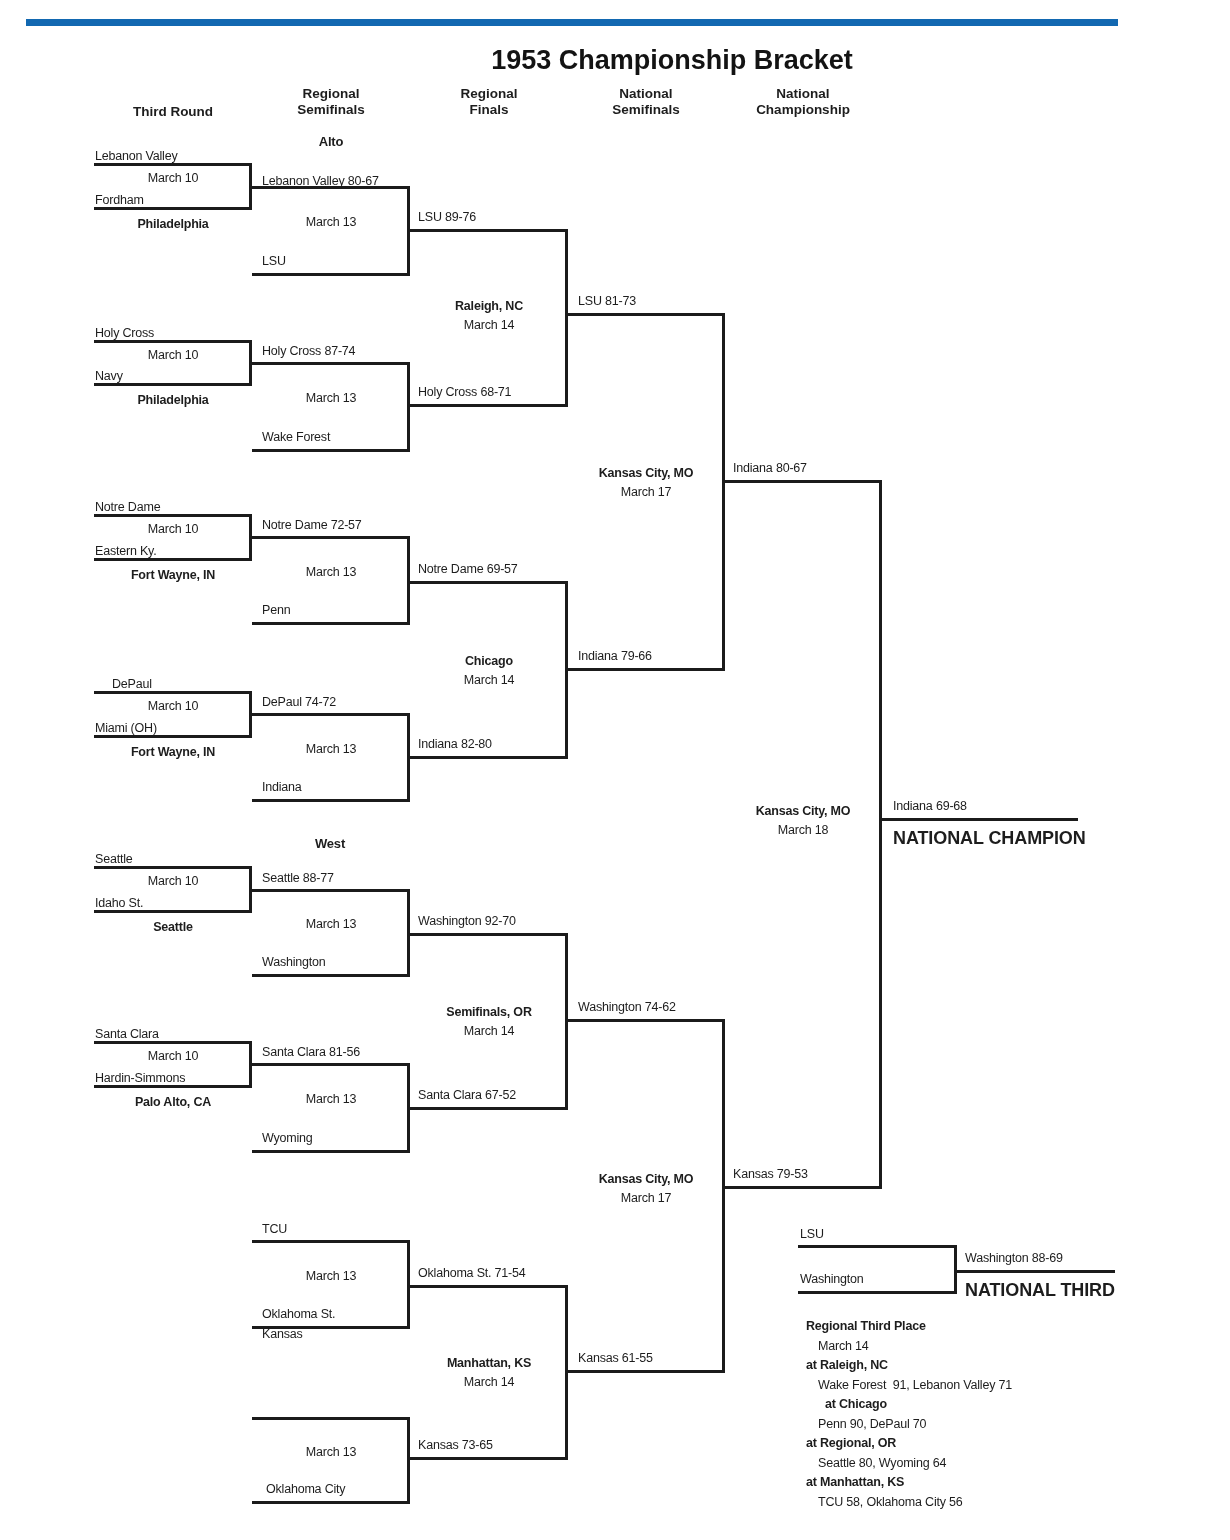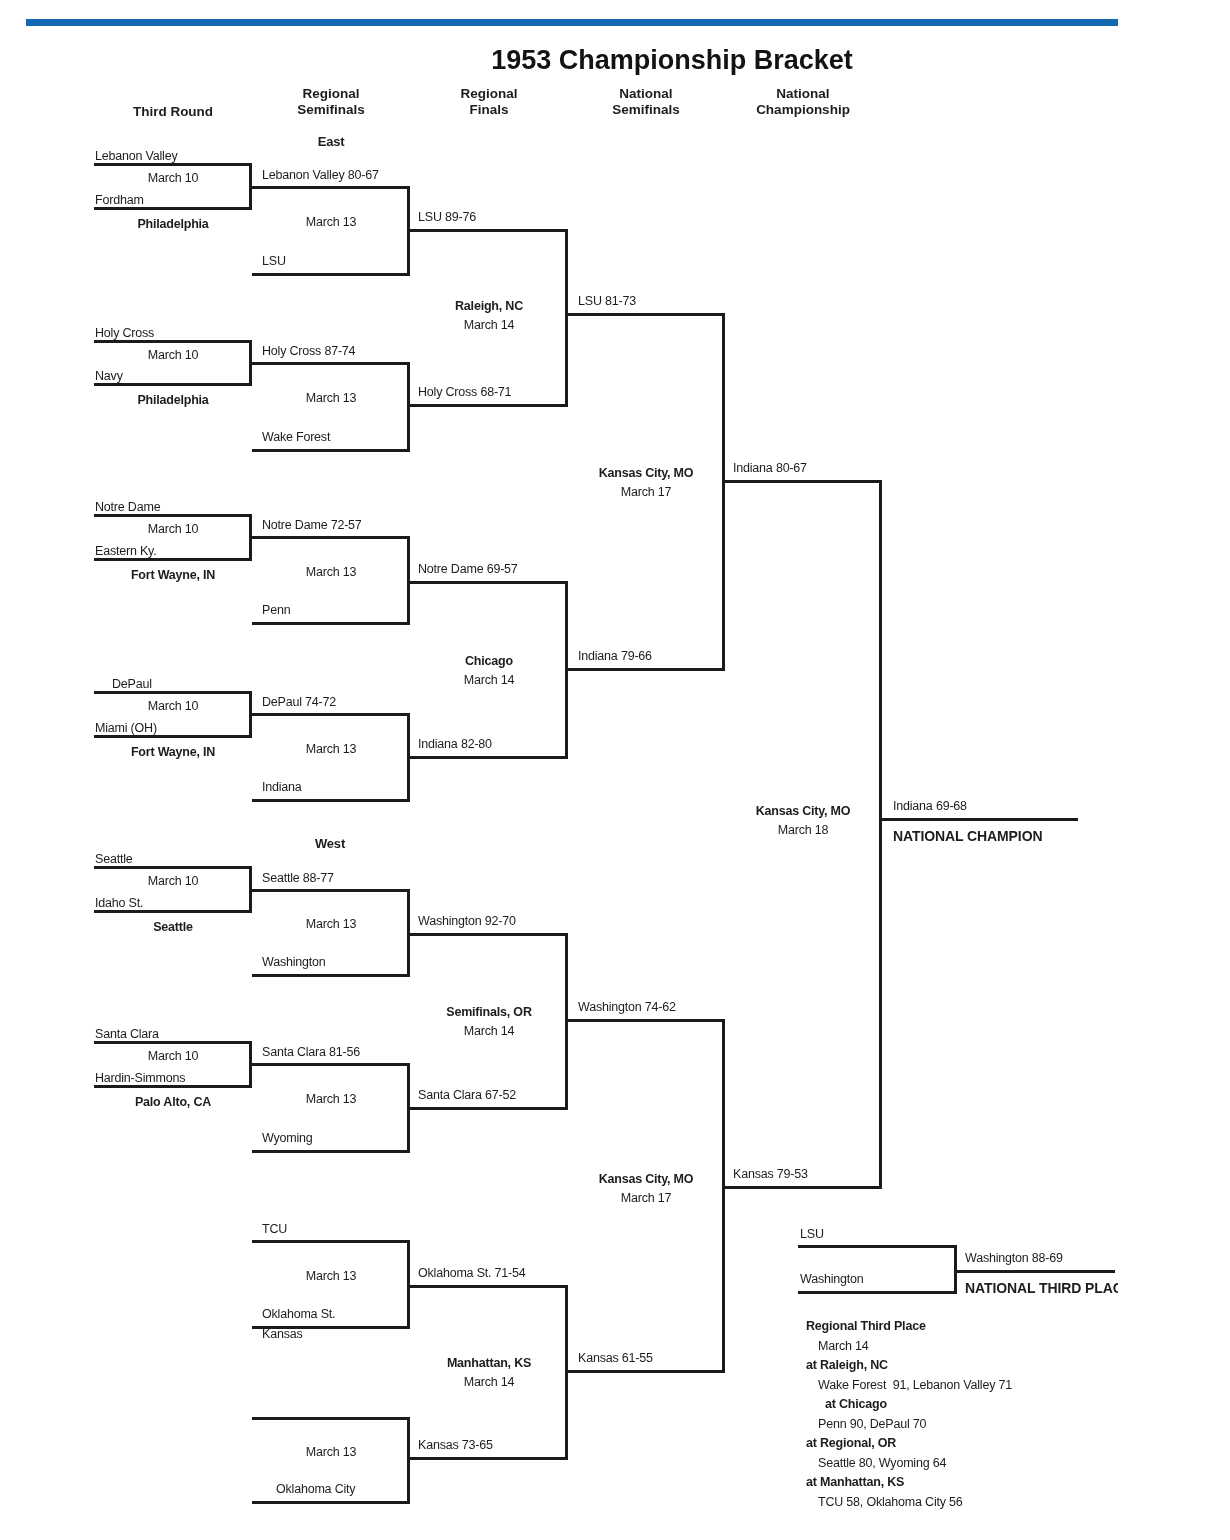--- a/index.html
+++ b/index.html
@@ -4,21 +4,21 @@
 <style>
   html,body{margin:0;padding:0;background:#ffffff;}
   #page{position:relative;width:1118px;height:1540px;background:#ffffff;
         font-family:"Liberation Sans",sans-serif;overflow:hidden;}
   .hl{position:absolute;height:3px;background:#1b1b1b;}
   .vl{position:absolute;width:3px;background:#1b1b1b;}
   .t{position:absolute;font-size:12.5px;line-height:1.05;white-space:pre;
      color:#1d1d1d;letter-spacing:-0.2px;}
   .bld{font-weight:bold;}
   .ctr{transform:translateX(-50%);text-align:center;}
-  .cap{font-size:14px;font-weight:bold;letter-spacing:-0.1px;}
+  .cap{font-size:18px;font-weight:bold;letter-spacing:-0.1px;}
   .colh{position:absolute;font-size:13.5px;font-weight:bold;text-align:center;
         transform:translateX(-50%);line-height:1.2;white-space:pre-line;color:#1d1d1d;}
   .title{position:absolute;font-size:27px;font-weight:bold;transform:translateX(-50%);
          white-space:nowrap;color:#131313;letter-spacing:0;}
   .topbar{position:absolute;background:#1268b1;}
 </style>
 </head>
 <body>
 
 <div id="page">
@@ -28,21 +28,21 @@
   <div class="title" style="left:672px;top:45px">1953 Championship Bracket</div>
   <div class="colh" style="left:173px;top:104px">Third Round</div>
   <div class="colh" style="left:331px;top:86px">Regional
 Semifinals</div>
   <div class="colh" style="left:489px;top:86px">Regional
 Finals</div>
   <div class="colh" style="left:646px;top:86px">National
 Semifinals</div>
   <div class="colh" style="left:803px;top:86px">National
 Championship</div>
-  <div class="t bld ctr" style="left:331px;top:135px;font-size:13px">East</div>
+  <div class="t bld ctr" style="left:331px;top:135px;font-size:13px">Alto</div>
   <div class="t bld ctr" style="left:330px;top:837px;font-size:13px">West</div>
 
   <div class="hl" style="left:94px;top:163px;width:158px"></div>
   <div class="hl" style="left:94px;top:207px;width:158px"></div>
   <div class="vl" style="left:249px;top:163px;height:47px"></div>
   <div class="t" style="left:95px;top:150px">Lebanon Valley</div>
   <div class="t ctr" style="left:173px;top:172px">March 10</div>
   <div class="t" style="left:95px;top:194px">Fordham</div>
   <div class="t bld ctr" style="left:173px;top:218px">Philadelphia</div>
 
@@ -83,21 +83,21 @@
   <div class="vl" style="left:249px;top:1041px;height:47px"></div>
   <div class="t" style="left:95px;top:1028px">Santa Clara</div>
   <div class="t ctr" style="left:173px;top:1050px">March 10</div>
   <div class="t" style="left:95px;top:1072px">Hardin-Simmons</div>
   <div class="t bld ctr" style="left:173px;top:1096px">Palo Alto, CA</div>
 
   <div class="hl" style="left:252px;top:186px;width:158px"></div>
   <div class="hl" style="left:252px;top:273px;width:158px"></div>
   <div class="vl" style="left:407px;top:186px;height:90px"></div>
   <div class="hl" style="left:410px;top:229px;width:158px"></div>
-  <div class="t" style="left:262px;top:169px">Lebanon Valley 80-67</div>
+  <div class="t" style="left:262px;top:175px">Lebanon Valley 80-67</div>
   <div class="t ctr" style="left:331px;top:216px">March 13</div>
   <div class="t" style="left:262px;top:255px">LSU</div>
   <div class="t" style="left:418px;top:211px">LSU 89-76</div>
 
   <div class="hl" style="left:252px;top:362px;width:158px"></div>
   <div class="hl" style="left:252px;top:449px;width:158px"></div>
   <div class="vl" style="left:407px;top:362px;height:90px"></div>
   <div class="hl" style="left:410px;top:404px;width:158px"></div>
   <div class="t" style="left:262px;top:345px">Holy Cross 87-74</div>
   <div class="t ctr" style="left:331px;top:392px">March 13</div>
@@ -148,21 +148,21 @@
   <div class="t ctr" style="left:331px;top:1270px">March 13</div>
   <div class="t" style="left:262px;top:1308px">Oklahoma St.</div>
   <div class="t" style="left:418px;top:1267px">Oklahoma St. 71-54</div>
 
   <div class="hl" style="left:252px;top:1417px;width:158px"></div>
   <div class="hl" style="left:252px;top:1501px;width:158px"></div>
   <div class="vl" style="left:407px;top:1417px;height:87px"></div>
   <div class="hl" style="left:410px;top:1457px;width:158px"></div>
   <div class="t" style="left:262px;top:1328px">Kansas</div>
   <div class="t ctr" style="left:331px;top:1446px">March 13</div>
-  <div class="t" style="left:276px;top:1483px">Oklahoma City</div>
+  <div class="t" style="left:266px;top:1483px">Oklahoma City</div>
   <div class="t" style="left:418px;top:1439px">Kansas 73-65</div>
 
   <div class="vl" style="left:565px;top:229px;height:178px"></div>
   <div class="hl" style="left:568px;top:313px;width:157px"></div>
   <div class="t bld ctr" style="left:489px;top:300px">Raleigh, NC</div>
   <div class="t ctr" style="left:489px;top:319px">March 14</div>
   <div class="t" style="left:578px;top:295px">LSU 81-73</div>
 
   <div class="vl" style="left:565px;top:581px;height:178px"></div>
   <div class="hl" style="left:568px;top:668px;width:157px"></div>

